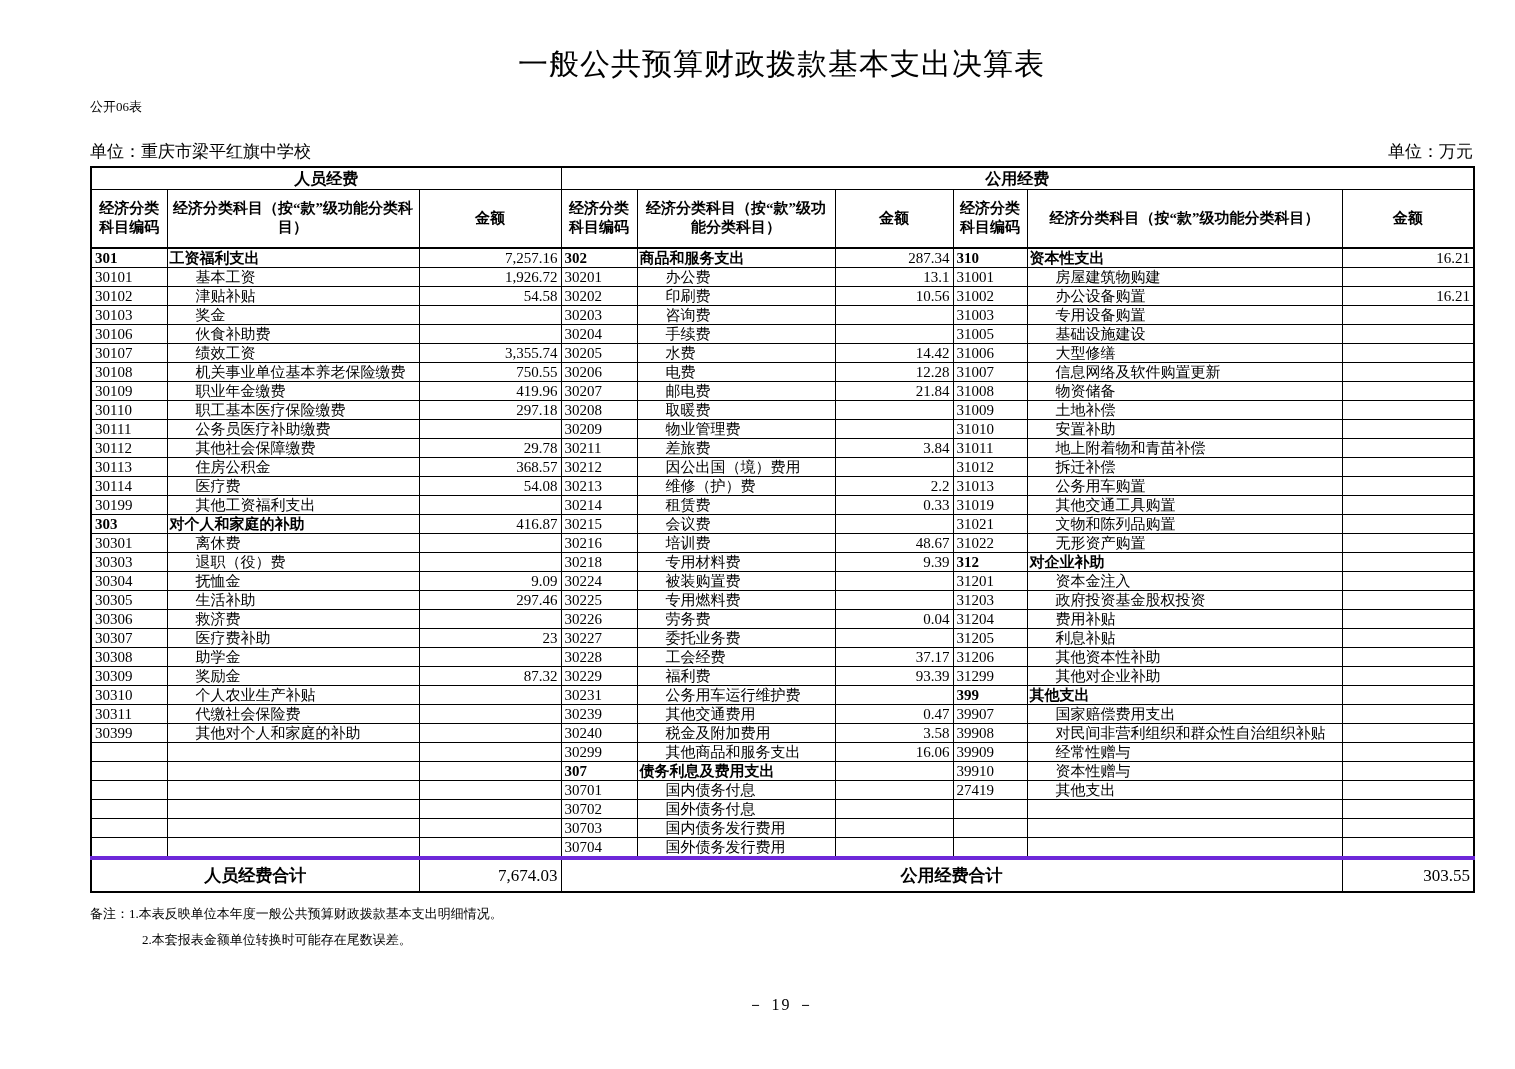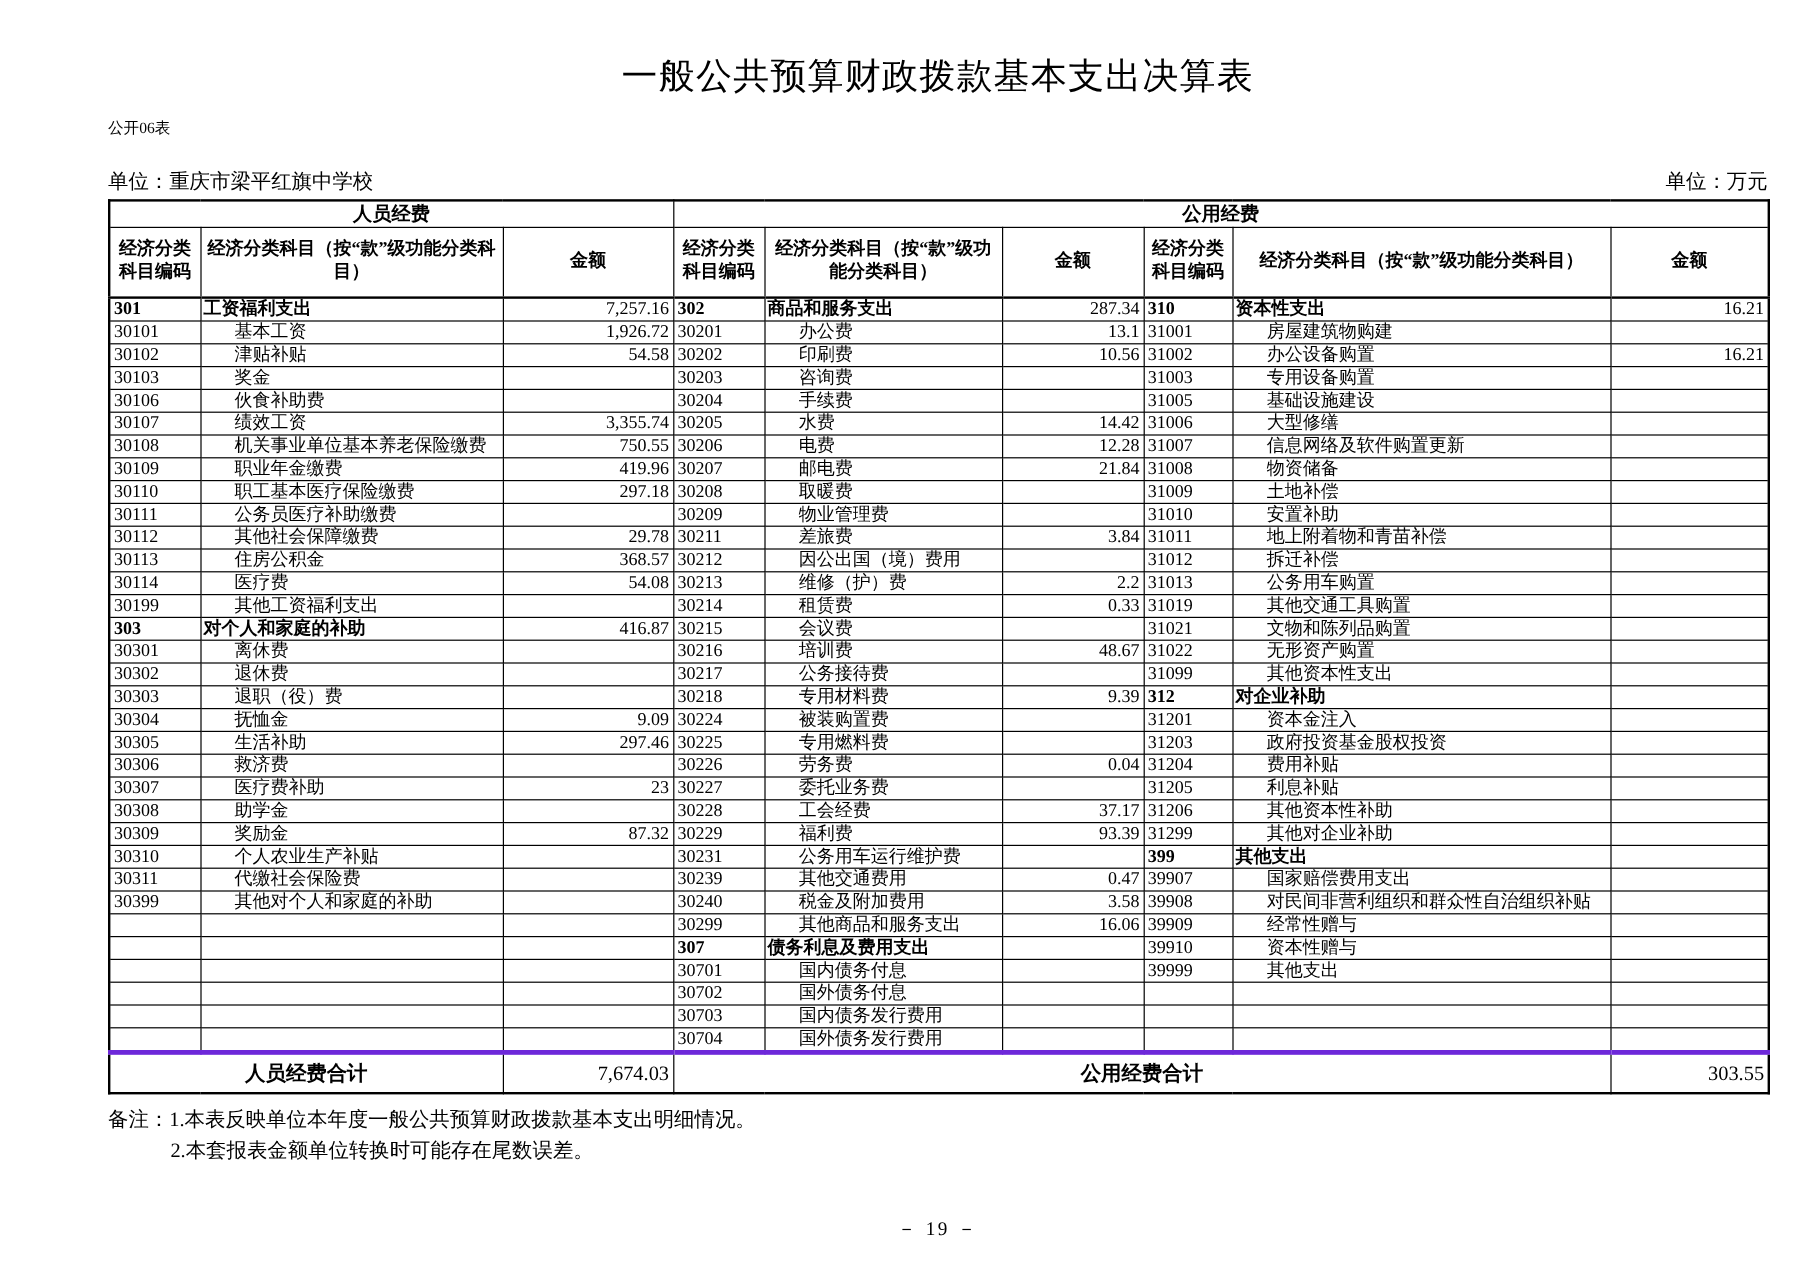--- a/index.html
+++ b/index.html
@@ -16,21 +16,21 @@
   table.main { border-collapse:collapse; table-layout:fixed; width:1383px; margin-top:3px; border:2px solid #000;padding-left:20px; }
   td { border:1px solid #000; overflow:hidden; white-space:nowrap; height:18px; line-height:18px; padding:0 2px; font-size:15px; }
   tr.group-row td { height:21px; line-height:21px; text-align:center; font-weight:bold; font-size:16px; }
   tr.colhead-row td { height:58px; white-space:normal; text-align:center; vertical-align:middle; font-weight:bold; font-size:15px; line-height:19px; border-bottom:2px solid #000; padding:0 5px; }
   td.code { text-align:left; padding-left:3px; }
   td.name.sub { padding-left:28px; }
   td.cat { font-weight:bold; }
   td.amt { text-align:right; padding-right:3px; }
   tr.footer-row td { height:31px; line-height:31px; border-top:4px solid #6d28d9; font-size:17px; }
   td.footer-label { text-align:center; font-weight:bold; }
-  .notes { font-size:17px; margin-top:8px; line-height:26px;font-family:Liberation Serif, serif; }
+  .notes { font-size:13px; margin-top:8px; line-height:26px;font-family:Liberation Serif, serif; }
   .notes .note-line2 { padding-left:52px; }
   .page-number { text-align:center; font-size:16px; margin-top:42px; letter-spacing:2px; }
 </style>
 </head>
 <body>
 
 <div class="sheet">
   <div class="doc-title">一般公共预算财政拨款基本支出决算表</div>
   <div class="form-label">公开06表</div>
   <div class="unit-row">
@@ -238,31 +238,20 @@
           <td class="name sub">离休费</td>
           <td class="amt"></td>
           <td class="code">30216</td>
           <td class="name sub">培训费</td>
           <td class="amt">48.67</td>
           <td class="code">31022</td>
           <td class="name sub">无形资产购置</td>
           <td class="amt"></td>
         </tr>
         <tr>
-          <td class="code">30302</td>
-          <td class="name sub">退休费</td>
-          <td class="amt"></td>
-          <td class="code">30217</td>
-          <td class="name sub">公务接待费</td>
-          <td class="amt"></td>
-          <td class="code">31099</td>
-          <td class="name sub">其他资本性支出</td>
-          <td class="amt"></td>
-        </tr>
-        <tr>
           <td class="code">30303</td>
           <td class="name sub">退职（役）费</td>
           <td class="amt"></td>
           <td class="code">30218</td>
           <td class="name sub">专用材料费</td>
           <td class="amt">9.39</td>
           <td class="code cat">312</td>
           <td class="name cat">对企业补助</td>
           <td class="amt"></td>
         </tr>
@@ -387,21 +376,21 @@
           <td class="name sub">资本性赠与</td>
           <td class="amt"></td>
         </tr>
         <tr>
           <td class="code"></td>
           <td class="name sub"></td>
           <td class="amt"></td>
           <td class="code">30701</td>
           <td class="name sub">国内债务付息</td>
           <td class="amt"></td>
-          <td class="code">39999</td>
+          <td class="code">27419</td>
           <td class="name sub">其他支出</td>
           <td class="amt"></td>
         </tr>
         <tr>
           <td class="code"></td>
           <td class="name sub"></td>
           <td class="amt"></td>
           <td class="code">30702</td>
           <td class="name sub">国外债务付息</td>
           <td class="amt"></td>

